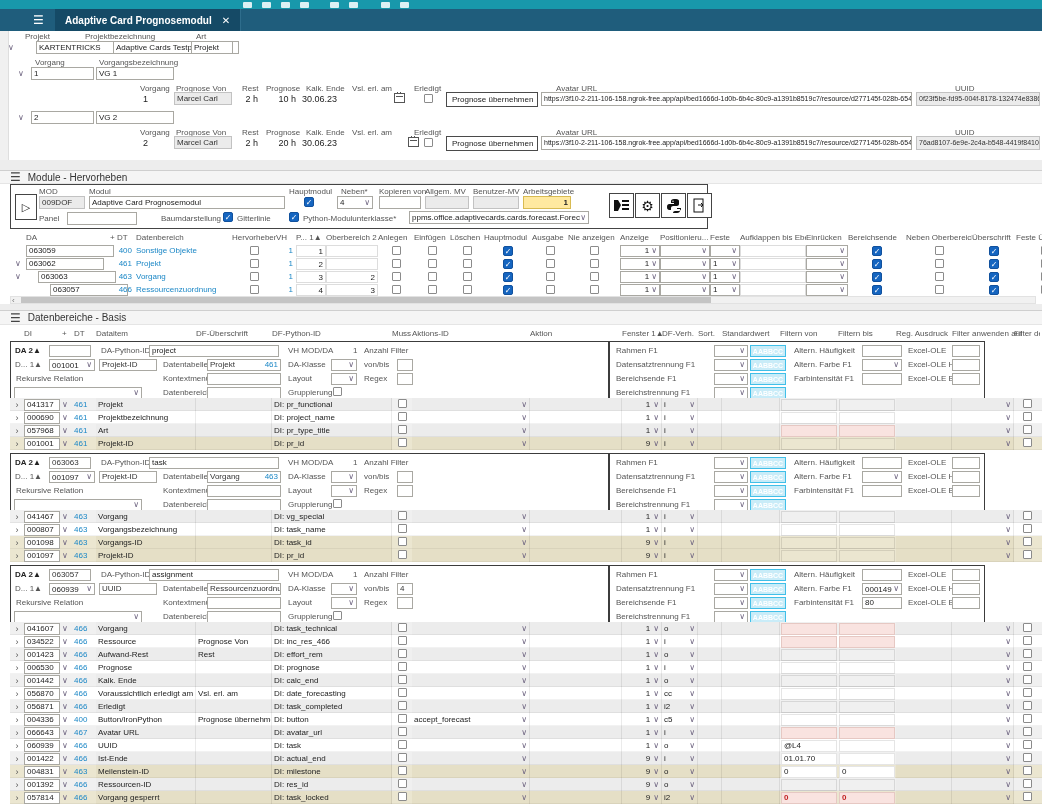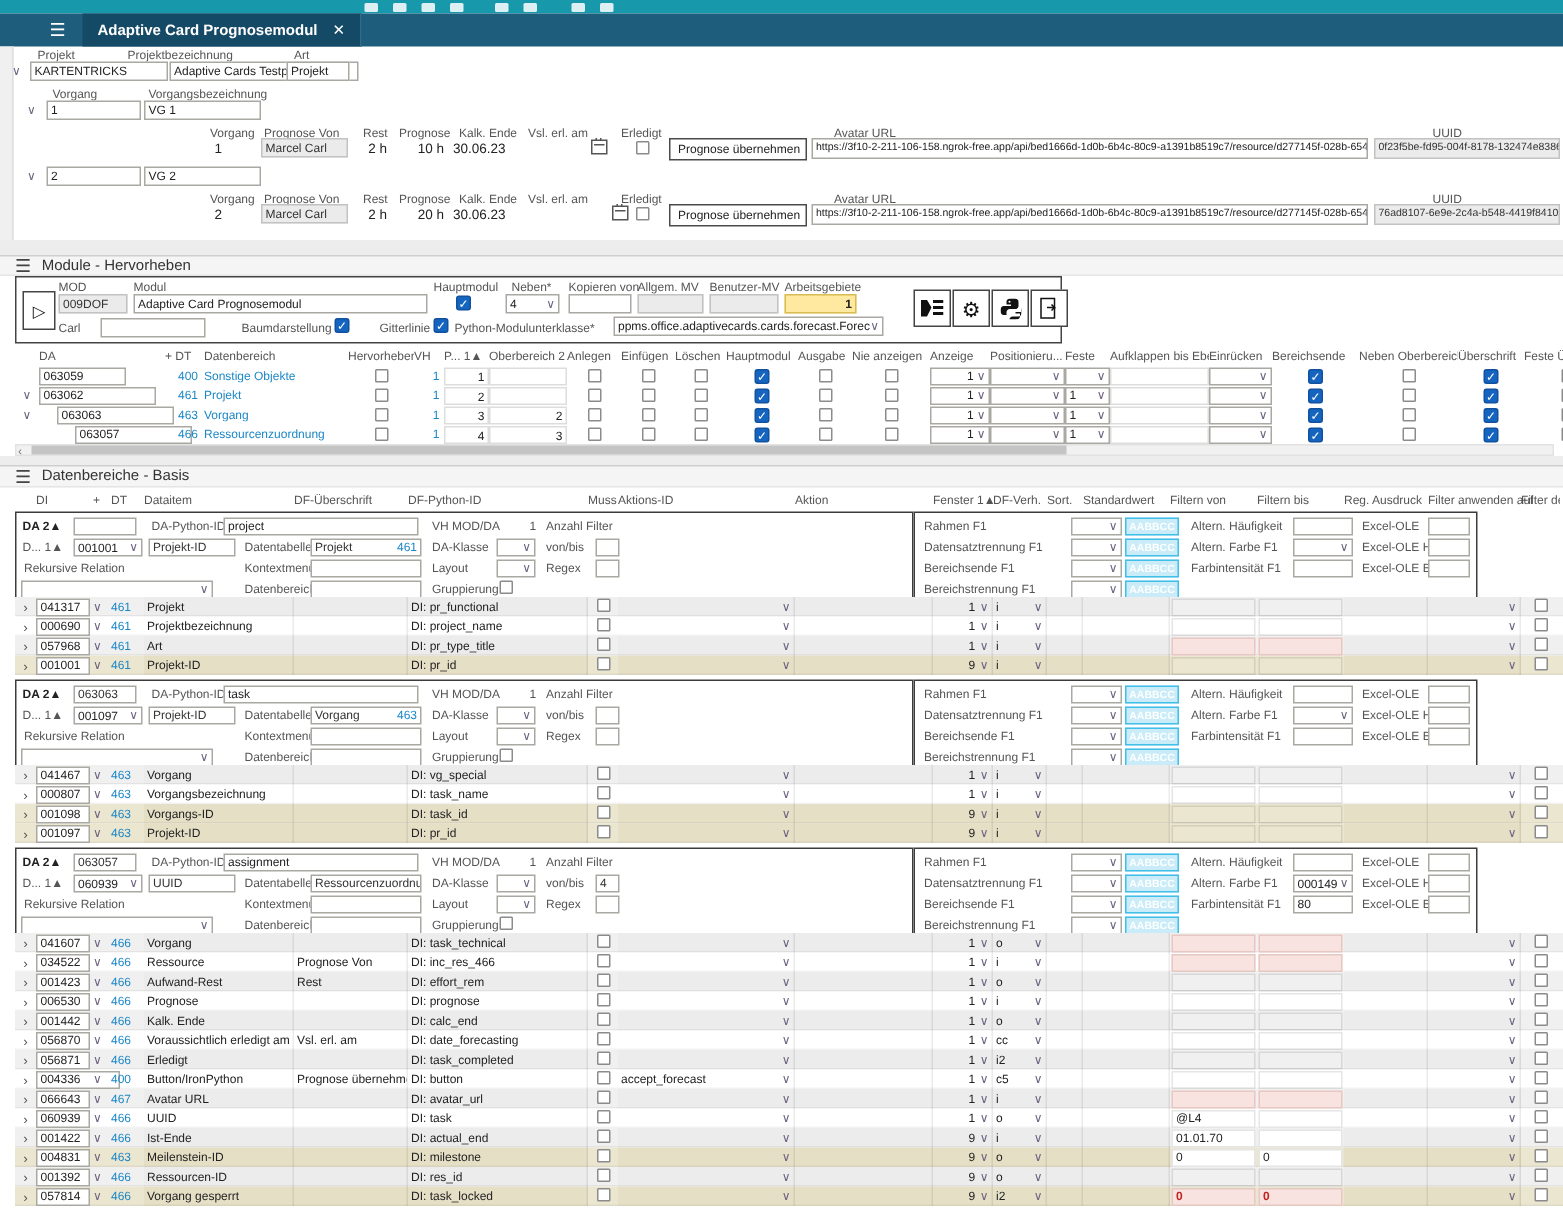--- a/index.html
+++ b/index.html
@@ -100,21 +100,21 @@
     <span style="font-weight:normal">✕</span>
   </div>
 </div>
 
 <div class="abs" style="left:0;top:31px;width:1042px;height:129px">
   <div id="rail" class="abs" style="left:0;top:0;height:129px"></div>
   <span class="abs lb" style="left:25px;top:1px">Projekt</span>
   <span class="abs lb" style="left:85px;top:1px">Projektbezeichnung</span>
   <span class="abs lb" style="left:196px;top:1px">Art</span>
   <span class="abs chv" style="left:8px;top:13px">∨</span>
-  <div class="abs in" style="left:20px;top:10px;width:92px">KARTENTRICKS</div>
+  <div class="abs in" style="left:36px;top:10px;width:92px">KARTENTRICKS</div>
   <div class="abs in" style="left:113px;top:10px;width:126px">Adaptive Cards Testprojekt</div>
   <div class="abs in" style="left:191px;top:10px;width:42px;position:absolute">Projekt</div>
 
   <span class="abs lb" style="left:35px;top:27px">Vorgang</span>
   <span class="abs lb" style="left:99px;top:27px">Vorgangsbezeichnung</span>
   <span class="abs chv" style="left:18px;top:39px">∨</span>
   <div class="abs in" style="left:31px;top:36px;width:63px">1</div>
   <div class="abs in" style="left:96px;top:36px;width:78px">VG 1</div>
 
   
@@ -188,25 +188,25 @@
   </div>
   <span class="abs lb" style="left:368px;top:2px">Kopieren von</span>
   <div class="abs in" style="left:368px;top:11px;width:42px"></div>
   <span class="abs lb" style="left:414px;top:2px">Allgem. MV</span>
   <div class="abs in ro" style="left:414px;top:11px;width:44px"></div>
   <span class="abs lb" style="left:462px;top:2px">Benutzer-MV</span>
   <div class="abs in ro" style="left:462px;top:11px;width:46px"></div>
   <span class="abs lb" style="left:512px;top:2px">Arbeitsgebiete</span>
   <div class="abs in yel" style="left:512px;top:11px;width:48px">1</div>
 
-  <span class="abs lb" style="left:28px;top:29px">Carl</span>
+  <span class="abs lb" style="left:28px;top:29px">Panel</span>
   <div class="abs in" style="left:56px;top:27px;width:70px"></div>
   <span class="abs lb" style="left:150px;top:29px">Baumdarstellung</span>
   <span class="abs cbc" style="left:212px;top:27px">✓</span>
-  <span class="abs lb" style="left:242px;top:29px">Gitterlinie</span>
+  <span class="abs lb" style="left:226px;top:29px">Gitterlinie</span>
   <span class="abs cbc" style="left:278px;top:27px">✓</span>
   <span class="abs lb" style="left:292px;top:29px">Python-Modulunterklasse*</span>
   <div class="abs cmb" style="left:398px;top:26px;width:180px">
     <span style="overflow:hidden;white-space:nowrap">ppms.office.adaptivecards.cards.forecast.ForecastCardModule</span>
     <span class="chv">∨</span>
   </div>
   <div class="icobtn" style="left:598px">
     <svg width="15" height="13" viewBox="0 0 15 13">
         <path d="M0 1h4l3 5-3 6H0z" fill="#111"></path>
         <rect x="8" y="1" width="7" height="2" fill="#111"></rect>
@@ -258,21 +258,21 @@
     <div>Feste Überschrift</div>
 
   </div>
   <div>
 
       <div class="mrow">
         <div class="mc">
           <span class="chv hide">∨</span>
         </div>
         <div class="ind0">
-          <div class="din" style="width:58px">063059</div>
+          <div class="din" style="width:88px">063059</div>
         </div>
         <div class="blu" style="text-align:right;padding-right:4px">400</div>
         <div class="blu" style="overflow:hidden;white-space:nowrap">Sonstige Objekte</div>
         <div class="mc">
           <span class="cb"></span>
         </div>
         <div class="blu" style="text-align:right;padding-right:3px">1</div>
         <div>
           <div class="mcell">1</div>
         </div>
@@ -1457,21 +1457,21 @@
       <div class="tint"></div>
       <div class="tint" style="justify-content:flex-end">
         <span class="chv">∨</span>
       </div>
       <div style="text-align:center"><span class="cb"></span></div>
     </div>
 
     <div class="drow white">
       <div style="text-align:center"><span class="exp">›</span></div>
       <div>
-        <div class="din" style="width:56px">004336</div>
+        <div class="din" style="width:36px">004336</div>
       </div>
       <div class="chv">∨</div>
       <div class="blu">400</div>
       <div class="tint">Button/IronPython</div>
       <div class="tint">Prognose übernehmen</div>
       <div class="tint">DI: button</div>
       <div style="text-align:center"><span class="cb"></span></div>
       <div class="tint" style="justify-content:space-between">
         <span>accept_forecast</span>
         <span class="chv">∨</span>

